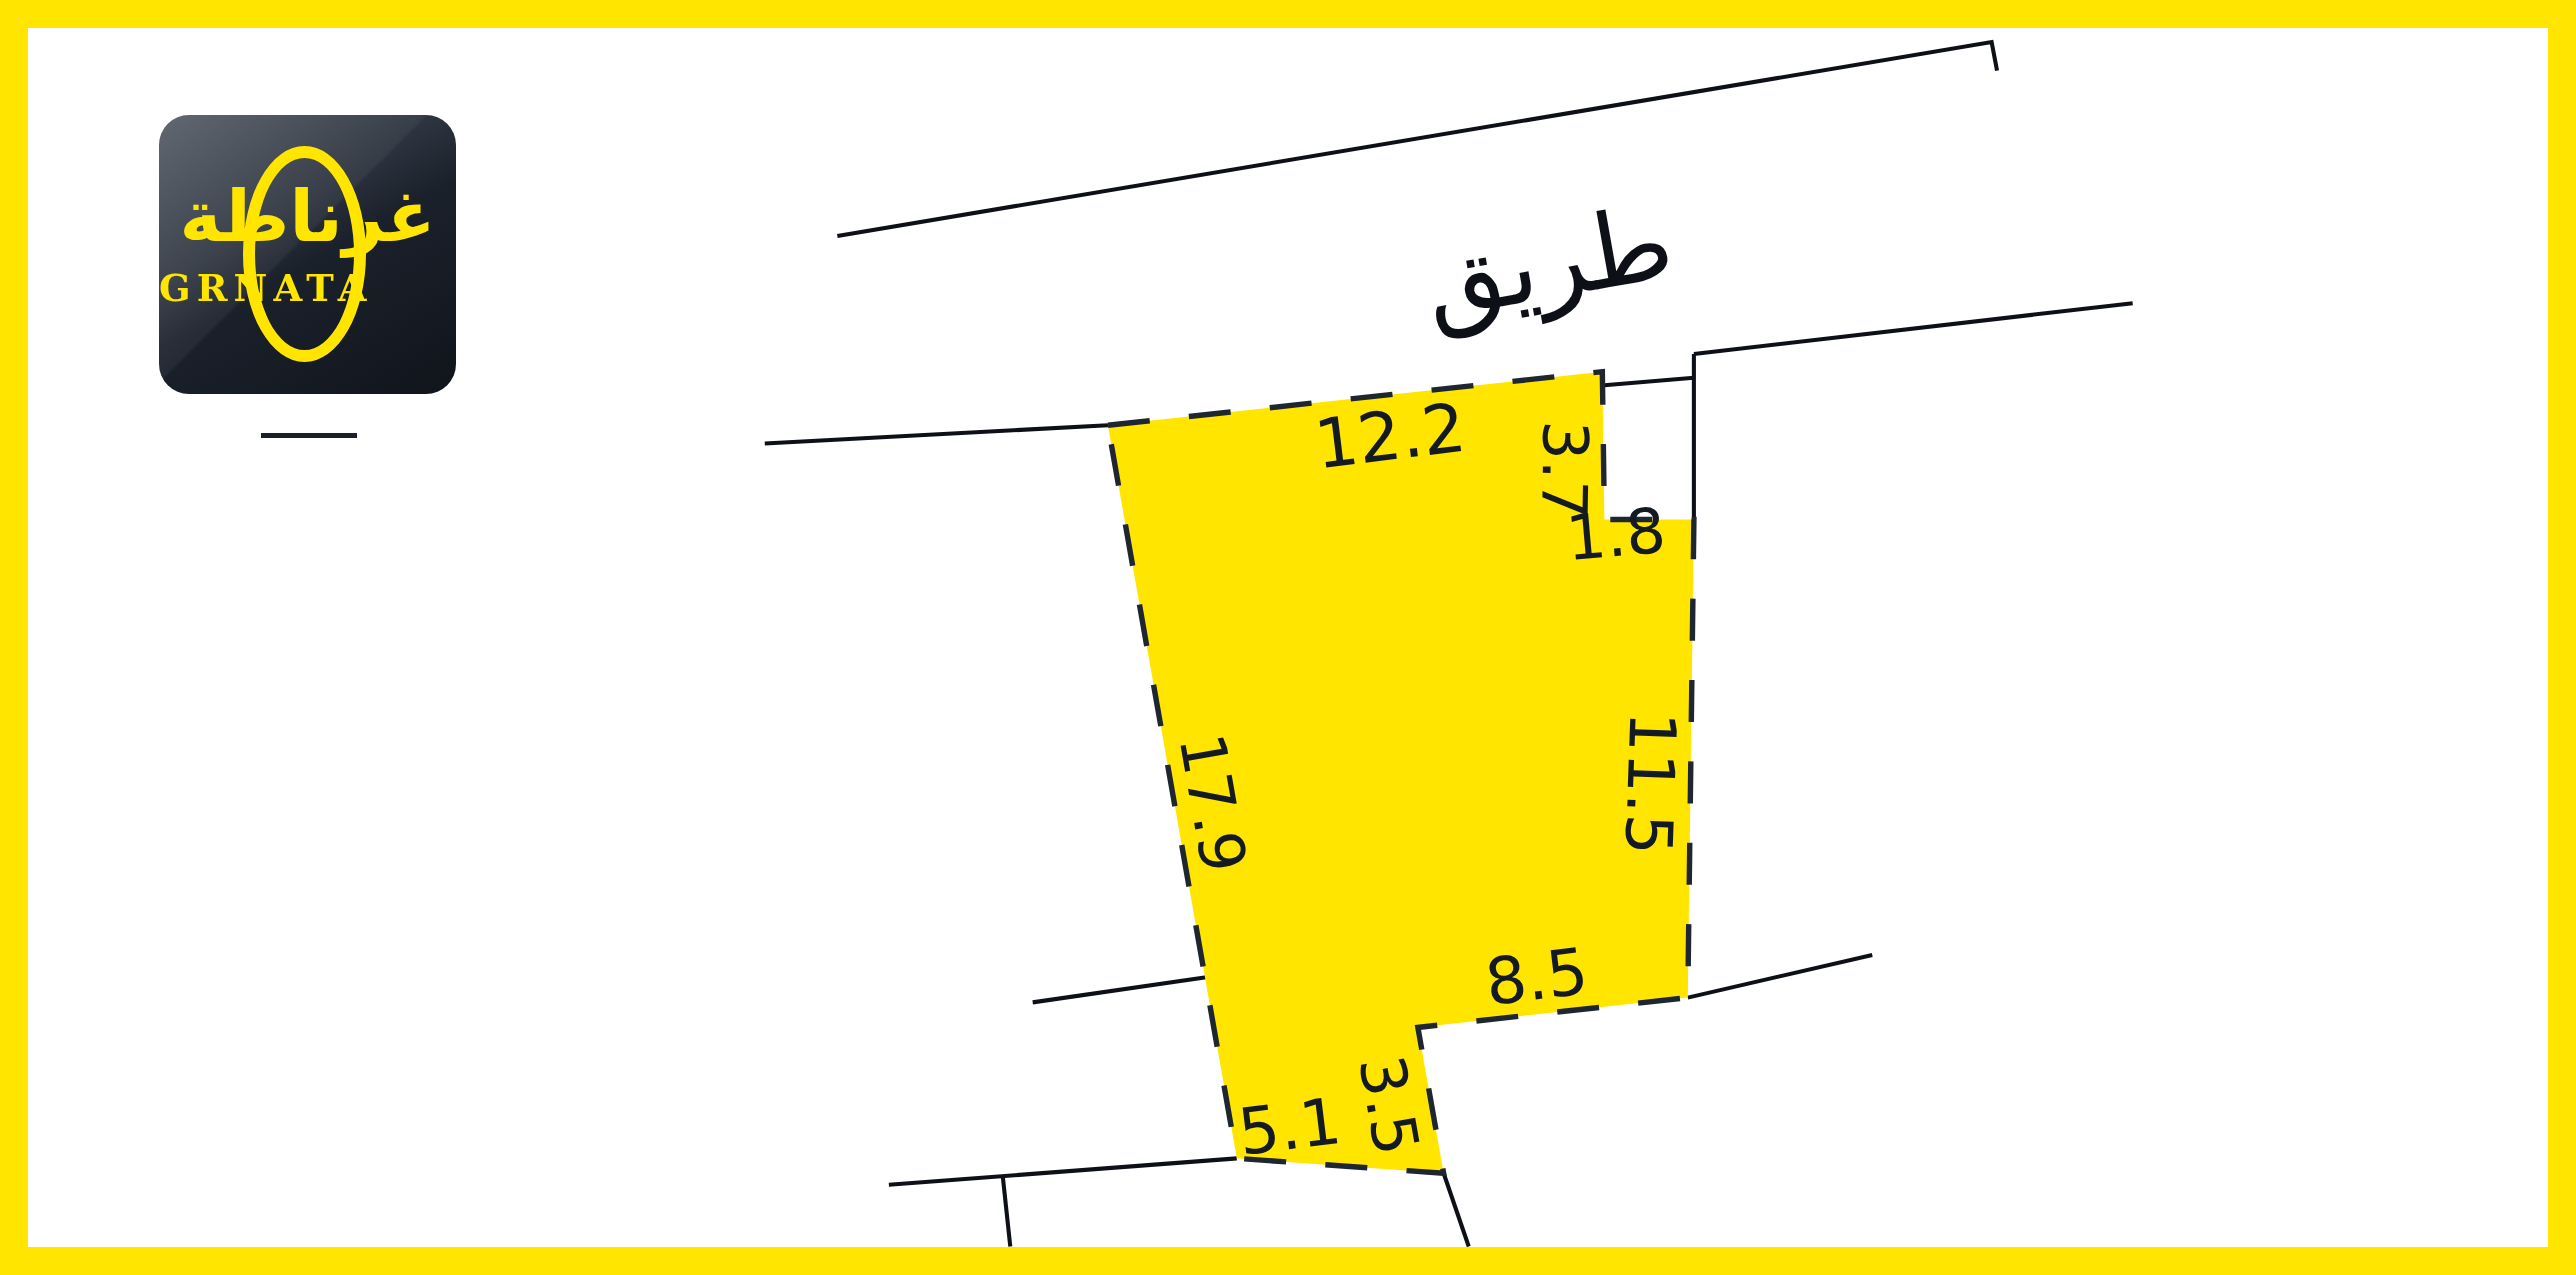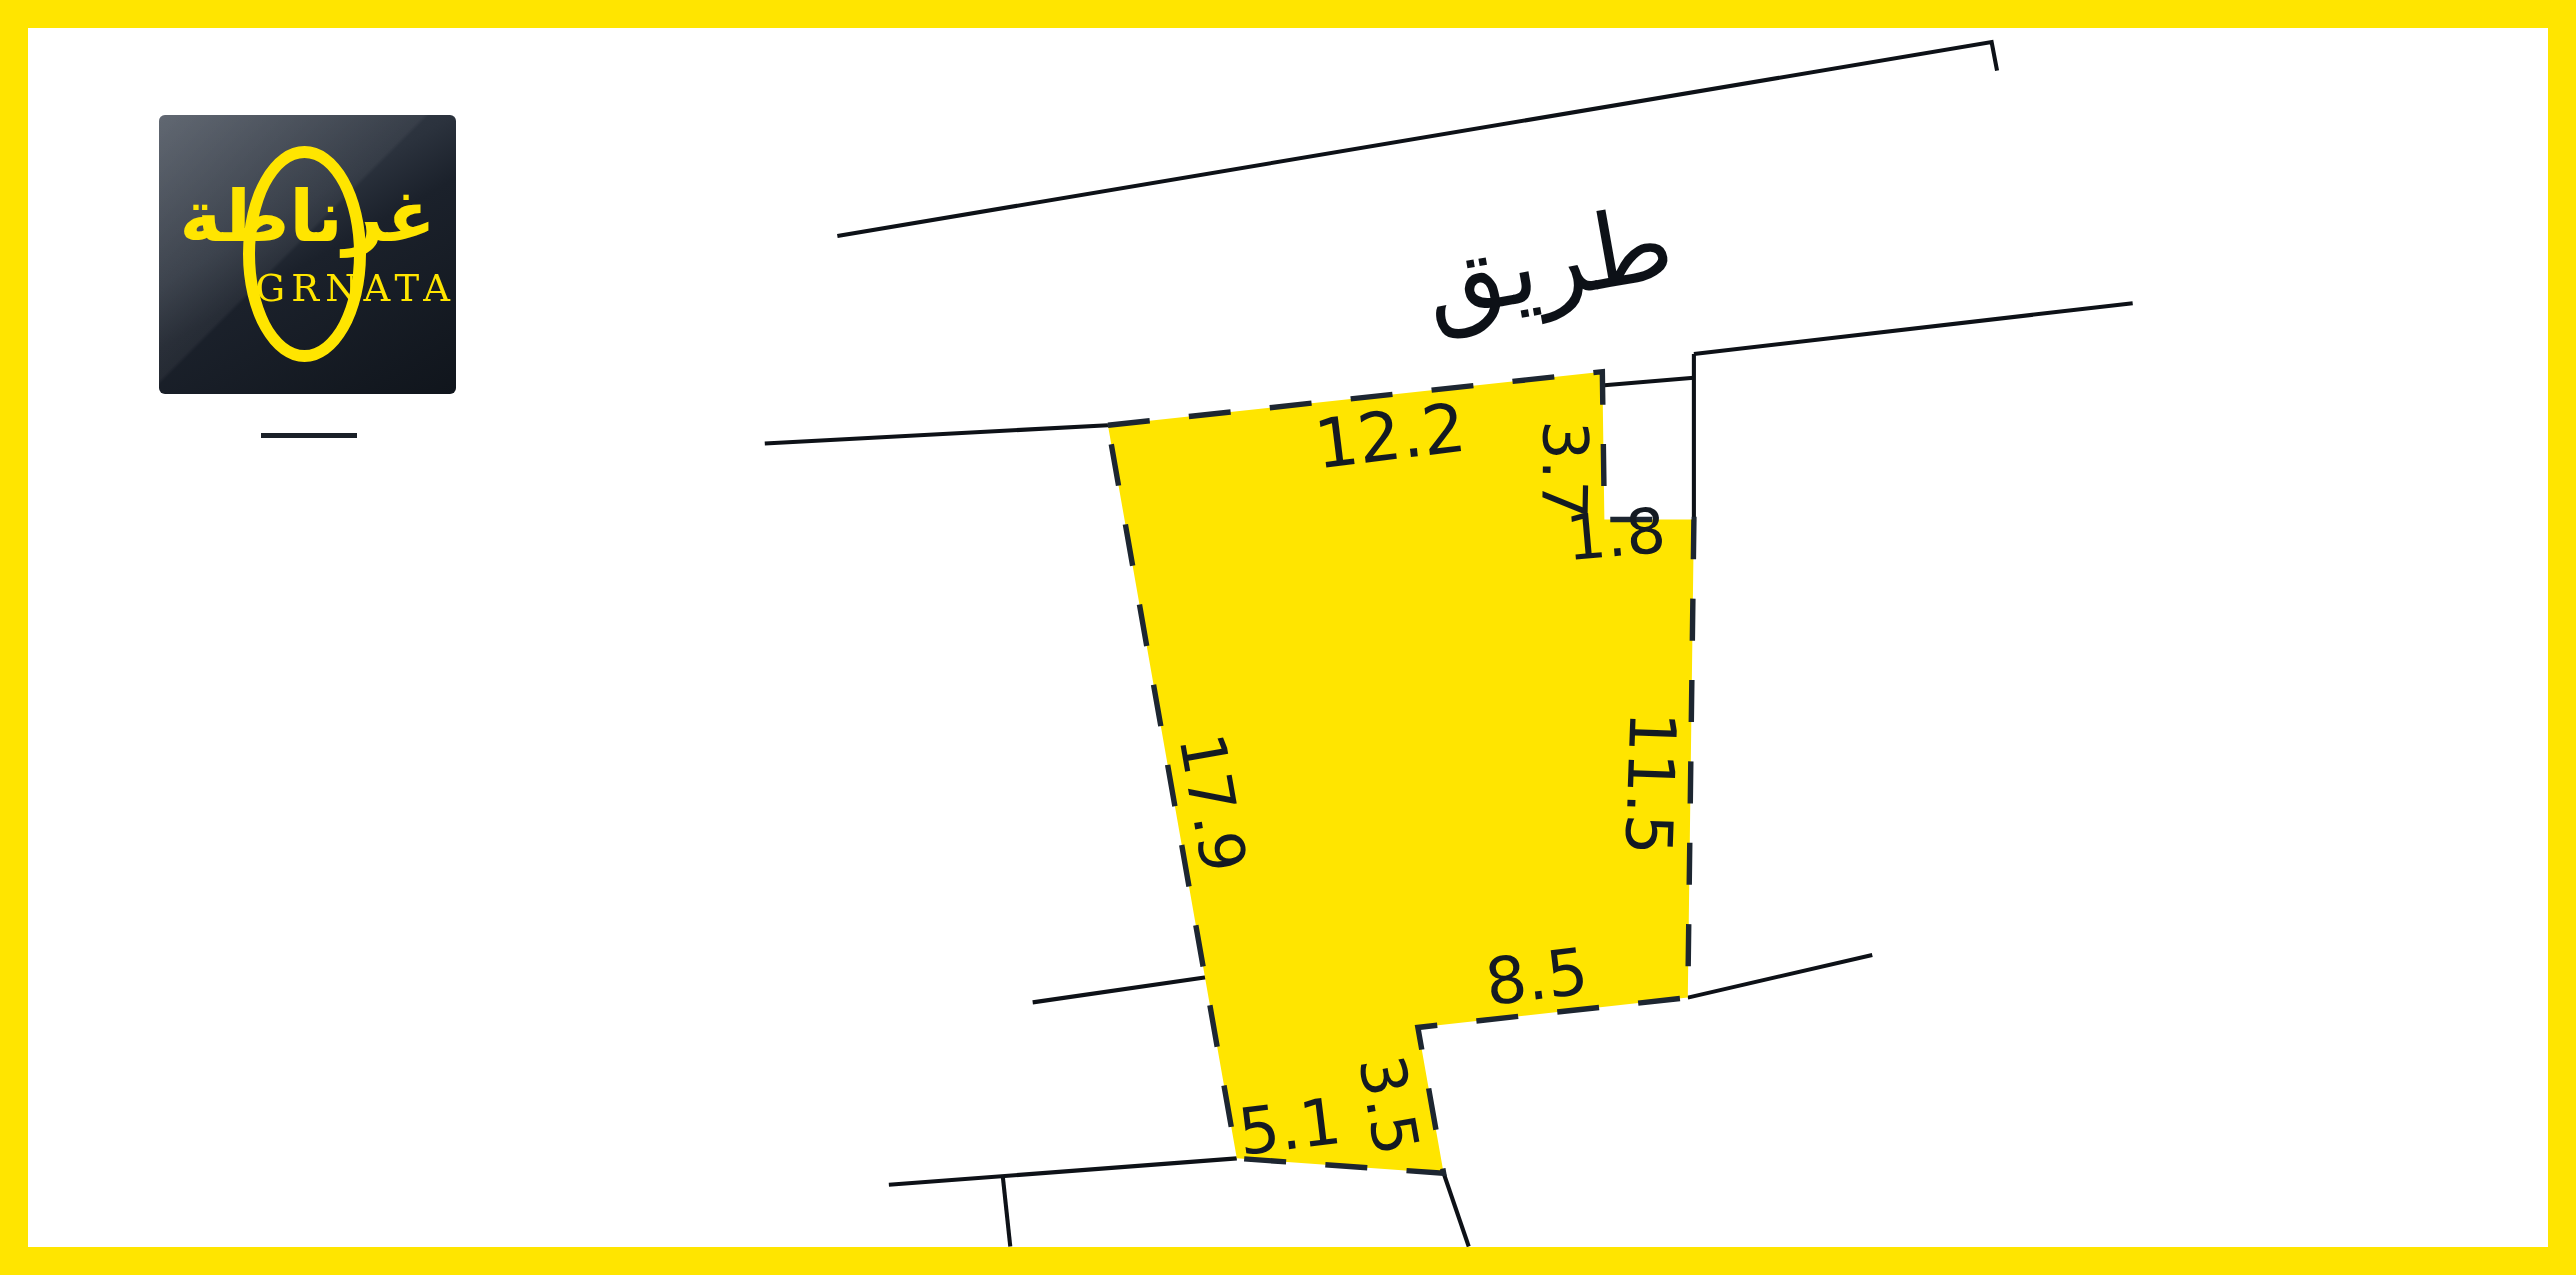--- a/index.html
+++ b/index.html
@@ -14,21 +14,21 @@
     position:absolute;inset:0;
     border:28.5px solid #FFE500;
     box-sizing:border-box;
     z-index:6;
     pointer-events:none;
   }
   svg.map{position:absolute;left:0;top:0;z-index:1;}
   
   .logo{
     position:absolute;left:159px;top:115px;width:297px;height:279px;
-    border-radius:6px;
+    border-radius:30px;
     background:linear-gradient(150deg,#434b57 0%,#2b323d 38%,#1b212b 52%,#10151c 100%);
     overflow:hidden;
     z-index:4;
   }
   .logo .gloss{
     position:absolute;inset:0;
     background:linear-gradient(135deg,rgba(255,255,255,0.16) 0%,rgba(255,255,255,0.05) 46%,rgba(255,255,255,0) 47%);
   }
   .logo .ring{
     position:absolute;left:84px;top:31px;width:123px;height:216px;
@@ -37,25 +37,26 @@
   }
   .logo .arabic{
     position:absolute;left:0;right:0;top:66px;
     text-align:center;
     font-size:71px;font-weight:bold;line-height:1;
     color:#FFE500;
     font-family:"DejaVu Sans", sans-serif;
   }
   .logo .latin{
     position:absolute;left:0;right:0;top:155px;
-    text-align:right;
+    text-align:left;
     font-size:37px;line-height:1;
     letter-spacing:6.1px;
     color:#FFE500;
     font-family:"DejaVu Serif", serif;
+    font-weight:bold;
   }
   .logo-underscore{
     position:absolute;left:261px;top:433px;width:96px;height:4.7px;
     background:#1A2028;z-index:4;
   }
 </style>
 </head>
 <body>
 
 <div class="canvas">

